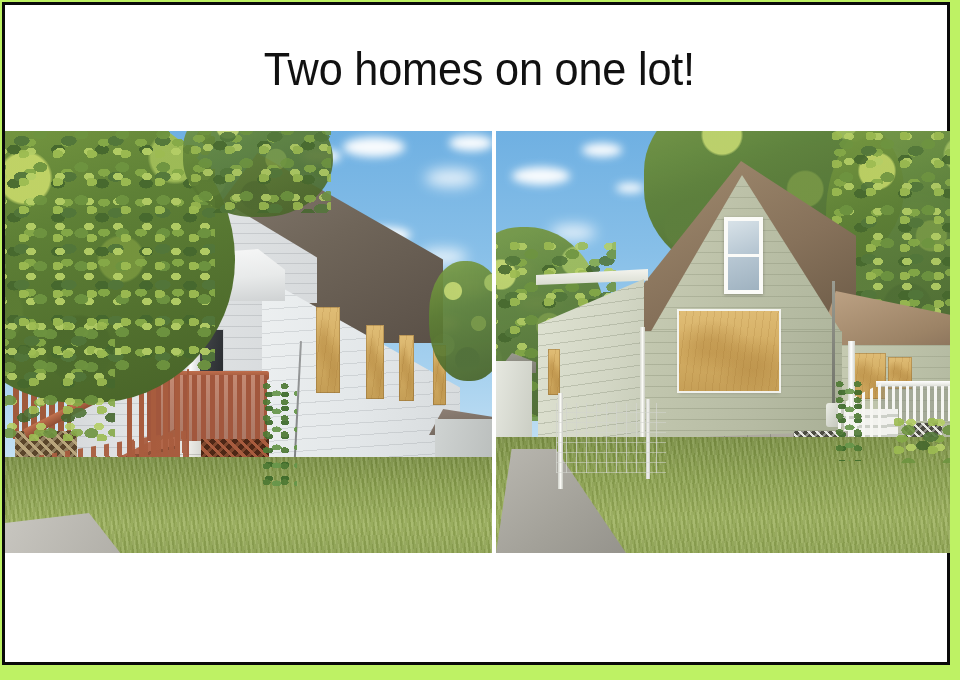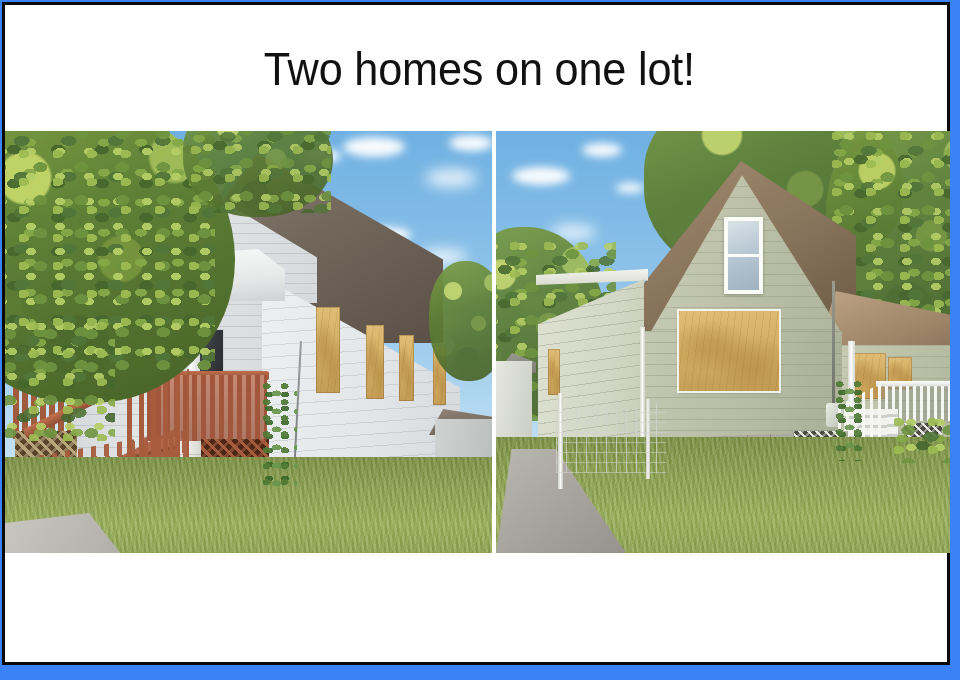--- a/index.html
+++ b/index.html
@@ -1,19 +1,19 @@
 <!DOCTYPE html>
 <html><head>
 <meta charset="utf-8">
 <style>
   html,body{margin:0;padding:0;background:#ffffff;}
   body{width:960px;height:680px;overflow:hidden;
        font-family:"Liberation Sans","DejaVu Sans",sans-serif;}
 
-  #slide{position:relative;width:960px;height:680px;background:#3b82f6;box-sizing:border-box;}
+  #slide{position:relative;width:960px;height:680px;background:#bef264;box-sizing:border-box;}
 
   
   #frame{position:absolute;left:2px;top:2px;width:948px;height:663px;
          border:3px solid #0a0a0a;box-sizing:border-box;background:#ffffff;}
 
   
   #title-bar{position:absolute;left:3px;top:3px;width:942px;height:120px;
              display:flex;align-items:center;justify-content:center;}
   #title{font-size:47px;line-height:1;color:#111111;letter-spacing:-0.2px;
          font-weight:400;white-space:nowrap;

